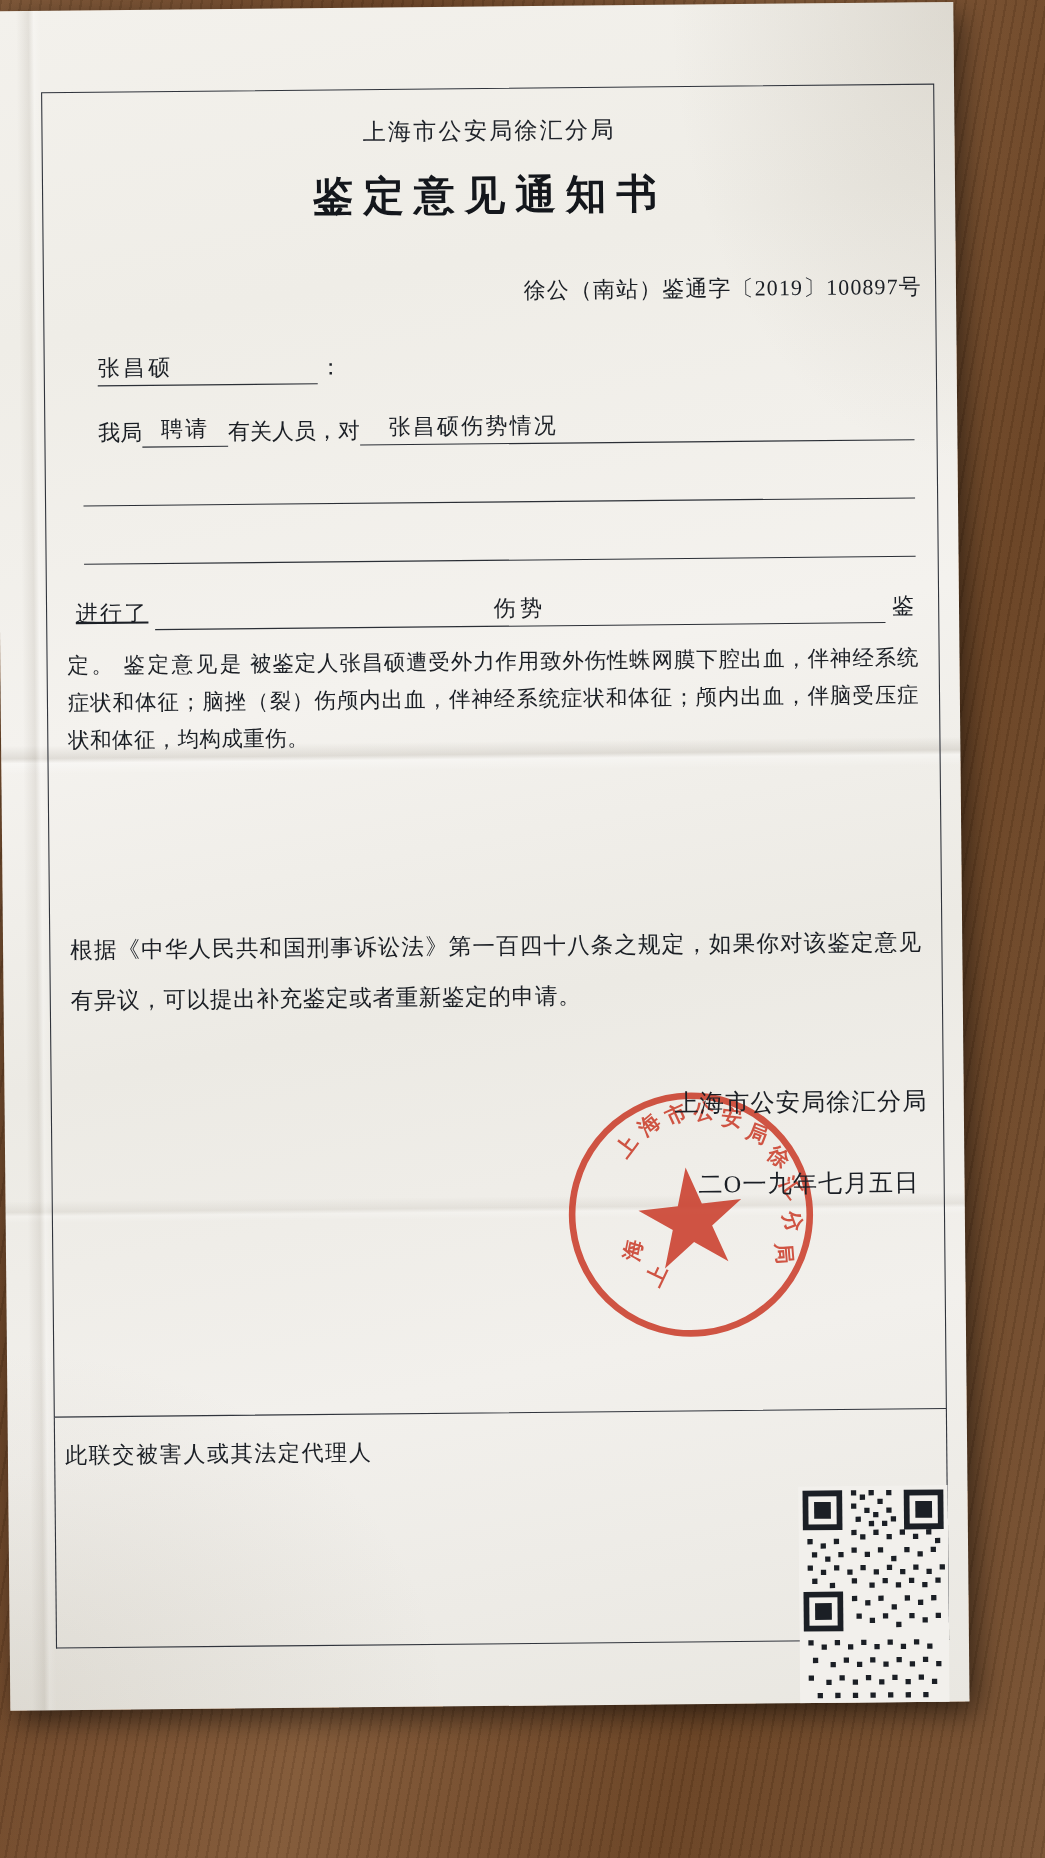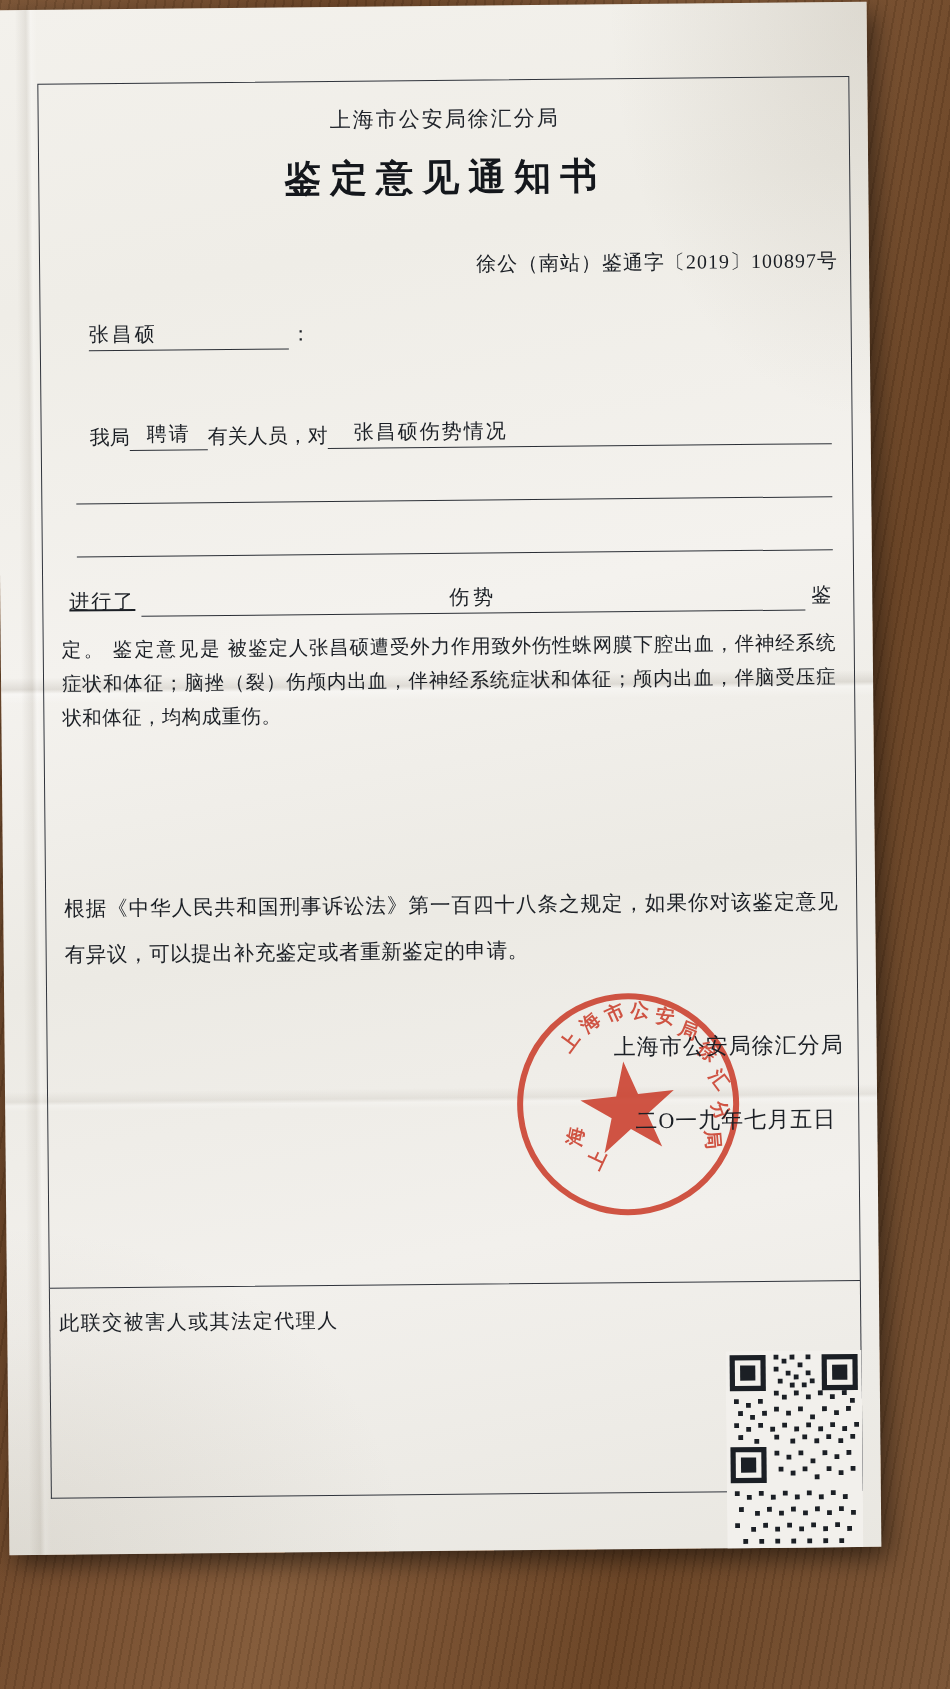--- a/index.html
+++ b/index.html
@@ -151,21 +151,21 @@
     align-items: flex-end;
     font-size: 20px;
     color: #1b1f25;
   }
   .fill-inline {
     border-bottom: 1.4px solid #2b2f36;
     padding: 0 8px 2px 8px;
     letter-spacing: 2px;
     text-align: center;
   }
-  .fill-w1 { min-width: 62px; margin-top: 44px; }
+  .fill-w1 { min-width: 62px; }
   .fill-grow {
     flex: 1;
     border-bottom: 1.4px solid #2b2f36;
     padding-bottom: 2px;
     padding-left: 26px;
     letter-spacing: 2px;
     text-align: left;
   }
   .blank-line {
     margin: 30px 22px 0 34px;

